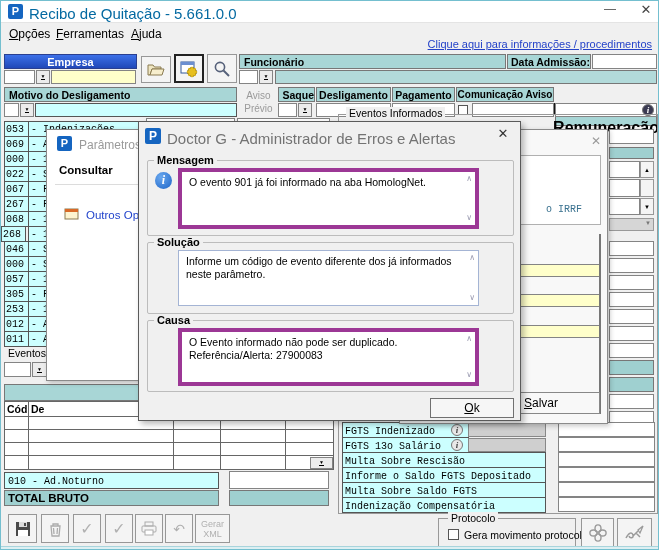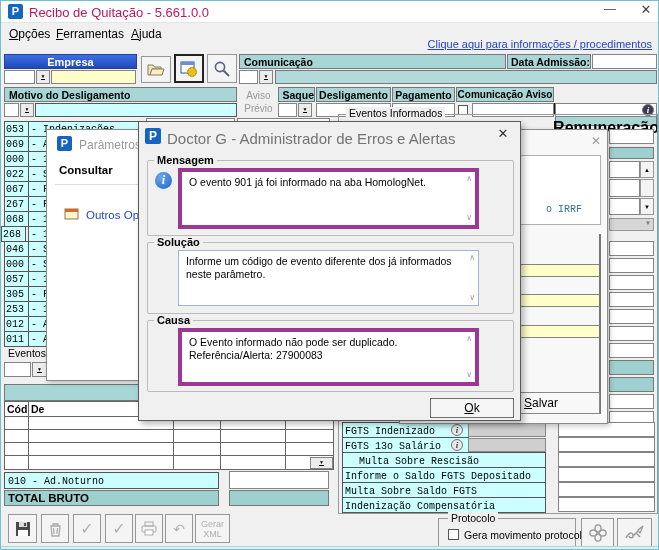--- a/index.html
+++ b/index.html
@@ -25,21 +25,21 @@
            display:flex;align-items:center;justify-content:center;font-size:9px;}
   .cell{border:1px solid #666;background:#fff;}
 </style>
 </head>
 <body>
 
 <div id="app">
 
   <div class="abs" style="left:0;top:0;width:657px;height:22px;background:#fff;border-bottom:1px solid #e4e4e4;">
     <span class="abs" style="left:7px;top:3px;width:15px;height:15px;background:#1565c0;color:#fff;font-weight:bold;font-size:11px;text-align:center;line-height:15px;border-radius:2px;">P</span>
-    <span class="abs" style="left:28px;top:4px;font-size:13px;color:#be185d;">Recibo de Quitação - 5.661.0.0</span>
+    <span class="abs" style="left:28px;top:4px;font-size:15px;color:#0369a1;">Recibo de Quitação - 5.661.0.0</span>
     <span class="abs" style="left:598px;top:1px;width:22px;height:18px;text-align:center;color:#555;font-size:12px;">—</span>
     <span class="abs" style="left:634px;top:1px;width:22px;height:18px;text-align:center;color:#444;font-size:13px;">✕</span>
   </div>
 
   <div class="abs" style="left:0;top:22px;width:582px;height:20px;">
     <span class="abs firstu" style="left:8px;top:4px;font-size:12px;display:inline-block;">Opções</span>
     <span class="abs firstu" style="left:55px;top:4px;font-size:12px;display:inline-block;">Ferramentas</span>
     <span class="abs firstu" style="left:130px;top:4px;font-size:12px;display:inline-block;">Ajuda</span>
   </div>
 
@@ -68,21 +68,21 @@
       </svg>
   </div>
   <div class="abs btn" style="left:206px;top:53px;width:30px;height:29px;">
     <svg width="18" height="18" viewBox="0 0 18 18">
         <circle cx="7" cy="7" r="4.6" fill="none" stroke="#56617a" stroke-width="1.6"></circle>
         <line x1="10.5" y1="10.5" x2="16" y2="16" stroke="#56617a" stroke-width="2"></line>
       </svg>
   </div>
 
   <div class="abs tealhdr" style="left:238px;top:53px;width:267px;height:15px;padding-left:4px;">
-      <span>Comunicação</span>
+      <span>Funcionário</span>
     </div>
   <div class="abs tealhdr" style="left:506px;top:53px;width:84px;height:15px;padding-left:3px;">
       <span>Data Admissão:</span>
     </div>
   <div class="abs fld" style="left:591px;top:53px;width:65px;height:15px;"></div>
   <div class="abs fld" style="left:238px;top:69px;width:19px;height:14px;"></div>
   <div class="abs combo" style="left:258px;top:69px;width:14px;height:14px;">
       <span class="glyph">▼</span>
     </div>
   <div class="abs" style="left:274px;top:69px;width:382px;height:14px;background:#b2dada;border:1px solid #777;"></div>
@@ -234,21 +234,21 @@
   <div class="abs cyan mono" style="left:341px;top:421px;width:127px;height:16px;font-size:10px;padding:3px 2px;">FGTS Indenizado</div>
   <div class="abs icircle" style="left:450px;top:423px;width:12px;height:12px;">i</div>
   <div class="abs" style="left:467px;top:422px;width:78px;height:14px;background:#cfcfcf;border:1px solid #888;"></div>
   <div class="abs fld" style="left:557px;top:421px;width:97px;height:15px;"></div>
 
   <div class="abs cyan mono" style="left:341px;top:436px;width:127px;height:16px;font-size:10px;padding:3px 2px;">FGTS 13o Salário</div>
   <div class="abs icircle" style="left:450px;top:438px;width:12px;height:12px;">i</div>
   <div class="abs" style="left:467px;top:437px;width:78px;height:14px;background:#cfcfcf;border:1px solid #888;"></div>
   <div class="abs fld" style="left:557px;top:436px;width:97px;height:15px;"></div>
 
-  <div class="abs cyan mono" style="left:341px;top:451px;width:204px;height:22px;font-size:10px;padding:3px 16px;">Multa Sobre Rescisão</div>
+  <div class="abs cyan mono" style="left:341px;top:451px;width:204px;height:22px;font-size:10px;padding:3px 2px;">Multa Sobre Rescisão</div>
   <div class="abs fld" style="left:557px;top:451px;width:97px;height:15px;"></div>
   <div class="abs cyan mono" style="left:341px;top:466px;width:204px;height:16px;font-size:10px;padding:3px 2px;">Informe o Saldo FGTS Depositado</div>
   <div class="abs fld" style="left:557px;top:466px;width:97px;height:15px;"></div>
   <div class="abs cyan mono" style="left:341px;top:481px;width:204px;height:16px;font-size:10px;padding:3px 2px;">Multa Sobre Saldo FGTS Depositado</div>
   <div class="abs fld" style="left:557px;top:481px;width:97px;height:15px;"></div>
   <div class="abs cyan mono" style="left:341px;top:496px;width:204px;height:16px;font-size:10px;padding:3px 2px;">Indenização Compensatória</div>
   <div class="abs fld" style="left:557px;top:496px;width:97px;height:15px;"></div>
 
   <div class="abs" style="left:437px;top:517px;width:138px;height:30px;border:1px solid #999;"></div>
   <div class="abs grouplabel" style="left:447px;top:511px;">Protocolo</div>

